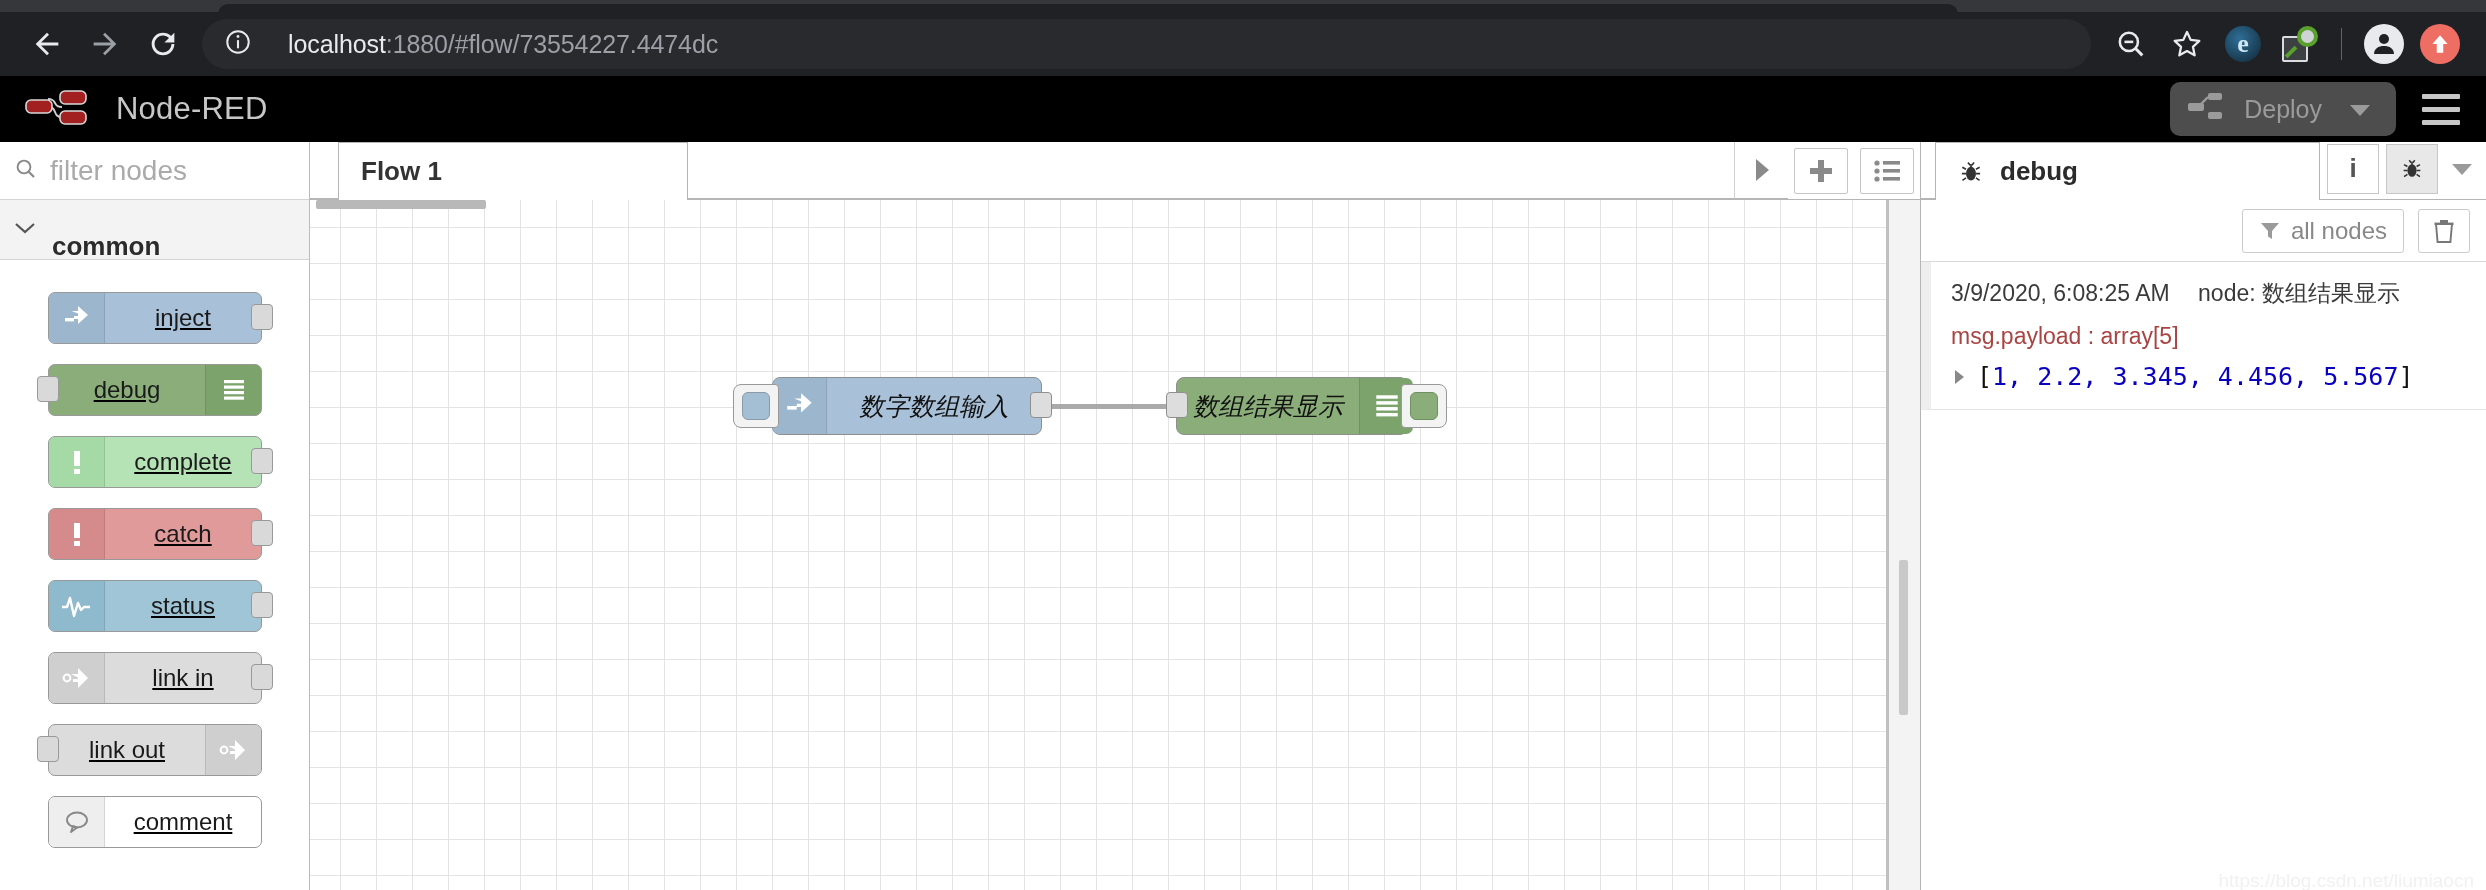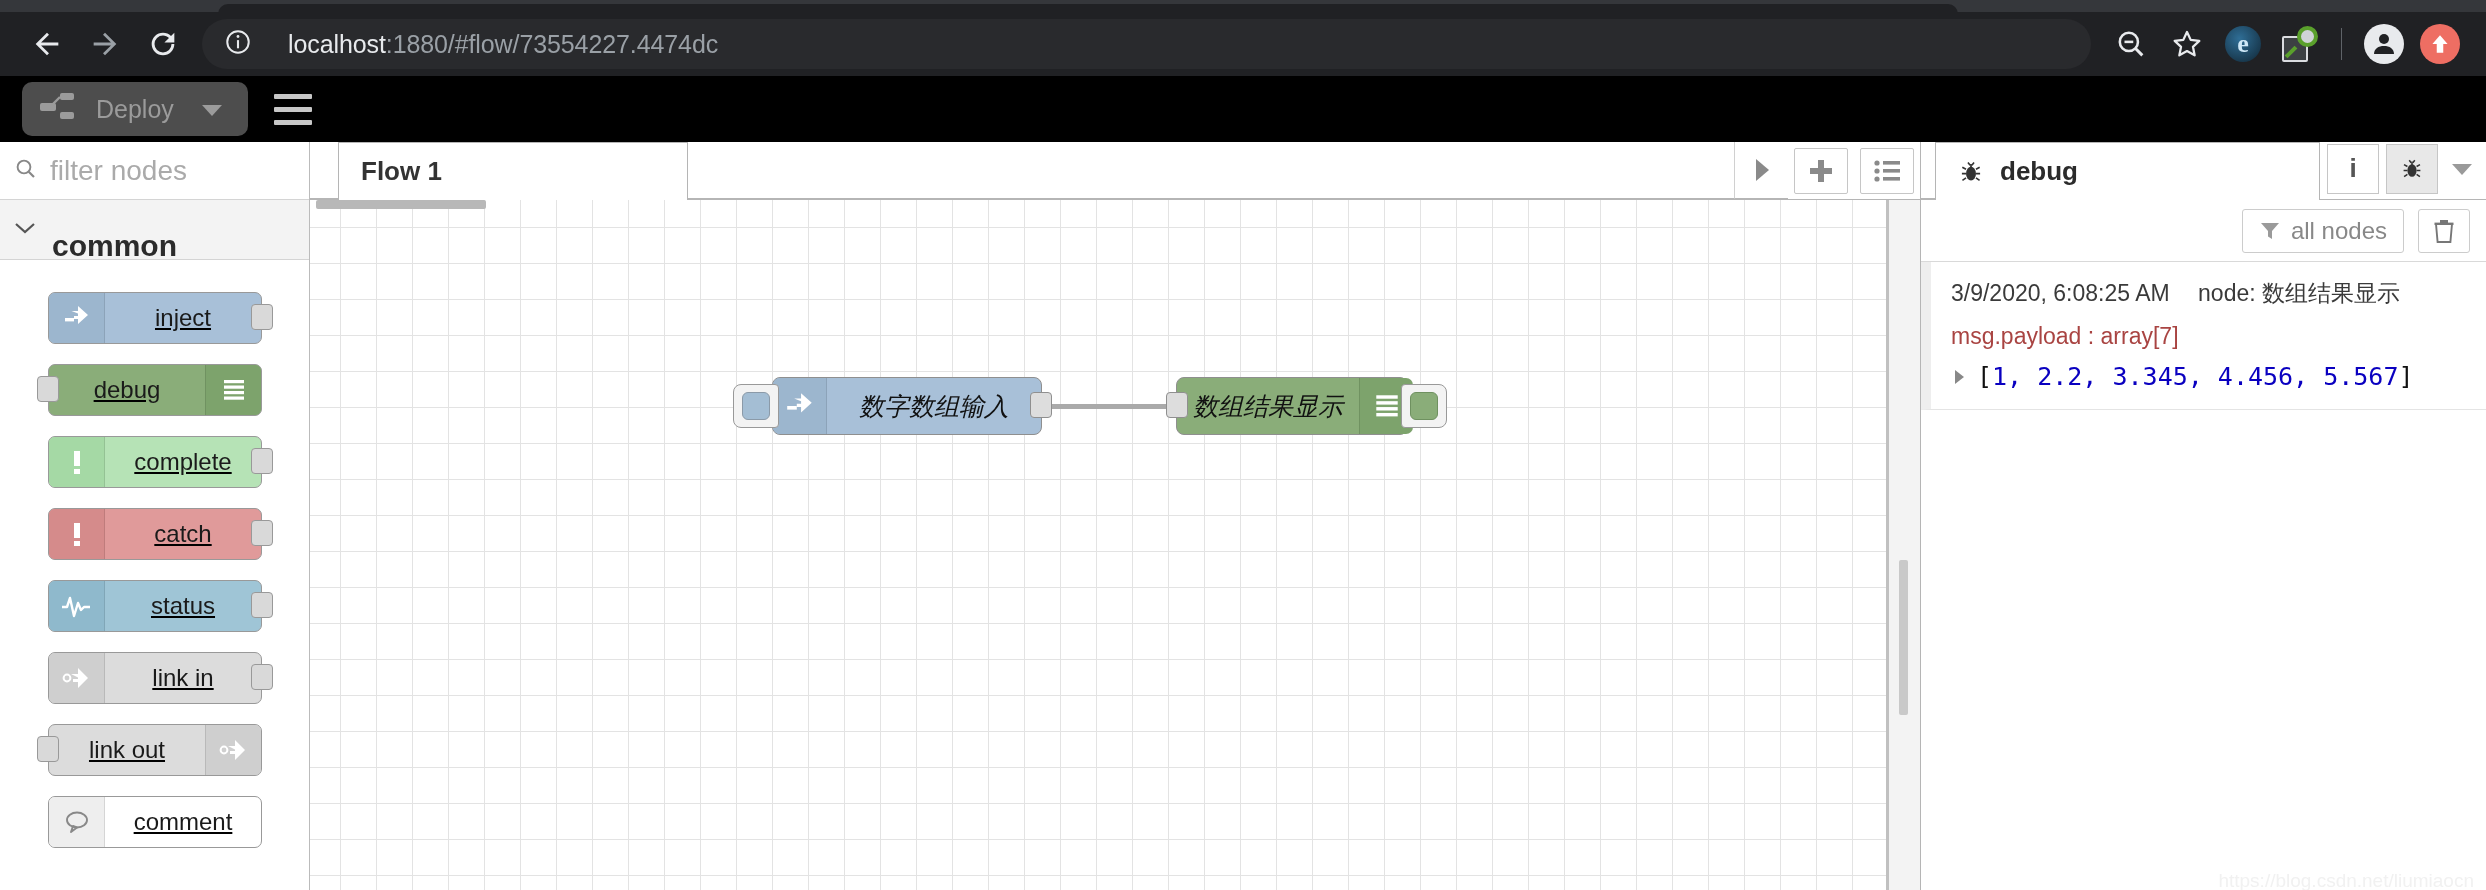--- a/index.html
+++ b/index.html
@@ -115,21 +115,21 @@
     height: 58px; display: flex; align-items: center; padding: 0 14px;
     border-bottom: 1px solid #d4d4d4; flex: 0 0 auto;
   }
   .palette-search .mag { margin-right: 12px; flex: 0 0 auto; }
   .palette-search .ph { color: #aaa; font-size: 28px; }
   .palette-cat {
     height: 60px; background: #f3f3f3; border-bottom: 1px solid #d4d4d4;
     display: flex; align-items: center; padding: 0 14px; flex: 0 0 auto;
   }
   .palette-cat .chev { margin-right: 16px; }
-  .palette-cat .cat-label { font-size: 30px; font-weight: bold; color: #2b2b2b; margin-top: 33px; }
+  .palette-cat .cat-label { font-size: 26px; font-weight: bold; color: #2b2b2b; margin-top: 33px; }
   .palette-list { padding: 22px 0 0 0; overflow: hidden; }
   .pnode-row {
     height: 72px; display: flex; align-items: center; position: relative;
     padding-left: 48px;
     text-decoration: underline;
   }
   .pnode {
     width: 214px; height: 52px; border: 1px solid #999; border-radius: 7px;
     display: flex; align-items: center; position: relative;
     overflow: visible;
@@ -372,20 +372,32 @@
       <span class="update-circle">
         <svg width="26" height="26" viewBox="0 0 24 24">
           <path d="M12 4l7 8h-4v8H9v-8H5z" fill="#fff"></path>
         </svg>
       </span>
     </div>
   </div>
 </div>
 
 <div class="nr-header">
+  <div class="nr-brand">
+    <span class="logo">
+      <svg width="76" height="44" viewBox="0 0 76 44">
+        <path d="M26 14 C36 14, 30 22, 40 22" fill="none" stroke="#cfcfcf" stroke-width="2"></path>
+        <path d="M26 22 C36 22, 30 32, 40 32" fill="none" stroke="#cfcfcf" stroke-width="2"></path>
+        <rect x="4" y="15" width="26" height="13" rx="5" fill="#a32020" stroke="#d8d8d8" stroke-width="1.6"></rect>
+        <rect x="38" y="6" width="26" height="13" rx="5" fill="#a32020" stroke="#d8d8d8" stroke-width="1.6"></rect>
+        <rect x="38" y="26" width="26" height="13" rx="5" fill="#a32020" stroke="#d8d8d8" stroke-width="1.6"></rect>
+      </svg>
+    </span>
+    <span class="title">Node-RED</span>
+  </div>
   <div class="nr-right">
     <div class="deploy-btn">
       <span class="dep-icon">
         <svg width="40" height="30" viewBox="0 0 40 30">
           <rect x="2" y="12" width="16" height="8" rx="2" fill="#9b9b9b"></rect>
           <rect x="22" y="2" width="14" height="7" rx="2" fill="#9b9b9b"></rect>
           <rect x="22" y="21" width="14" height="7" rx="2" fill="#9b9b9b"></rect>
           <path d="M14 14 L22 6" stroke="#9b9b9b" stroke-width="2.4" fill="none"></path>
         </svg>
       </span>
@@ -657,21 +669,21 @@
         </svg>
       </div>
     </div>
 
     <div class="sb-messages">
       <div class="dbg-msg">
         <div class="dbg-meta">
           <span>3/9/2020, 6:08:25 AM</span>
           <span class="node-name">node: 数组结果显示</span>
         </div>
-        <div class="dbg-topic">msg.payload : array[7]</div>
+        <div class="dbg-topic">msg.payload : array[5]</div>
         <div class="dbg-value">
           <span class="exp">
             <svg width="16" height="18" viewBox="0 0 16 18">
                 <path d="M4 2l9 7-9 7z" fill="#888"></path>
               </svg>
           </span>
           <span class="brk">[</span>
           <span id="array-values"> 1, 2.2, 3.345, 4.456, 5.567 </span>
           <span class="brk">]</span>
         </div>

